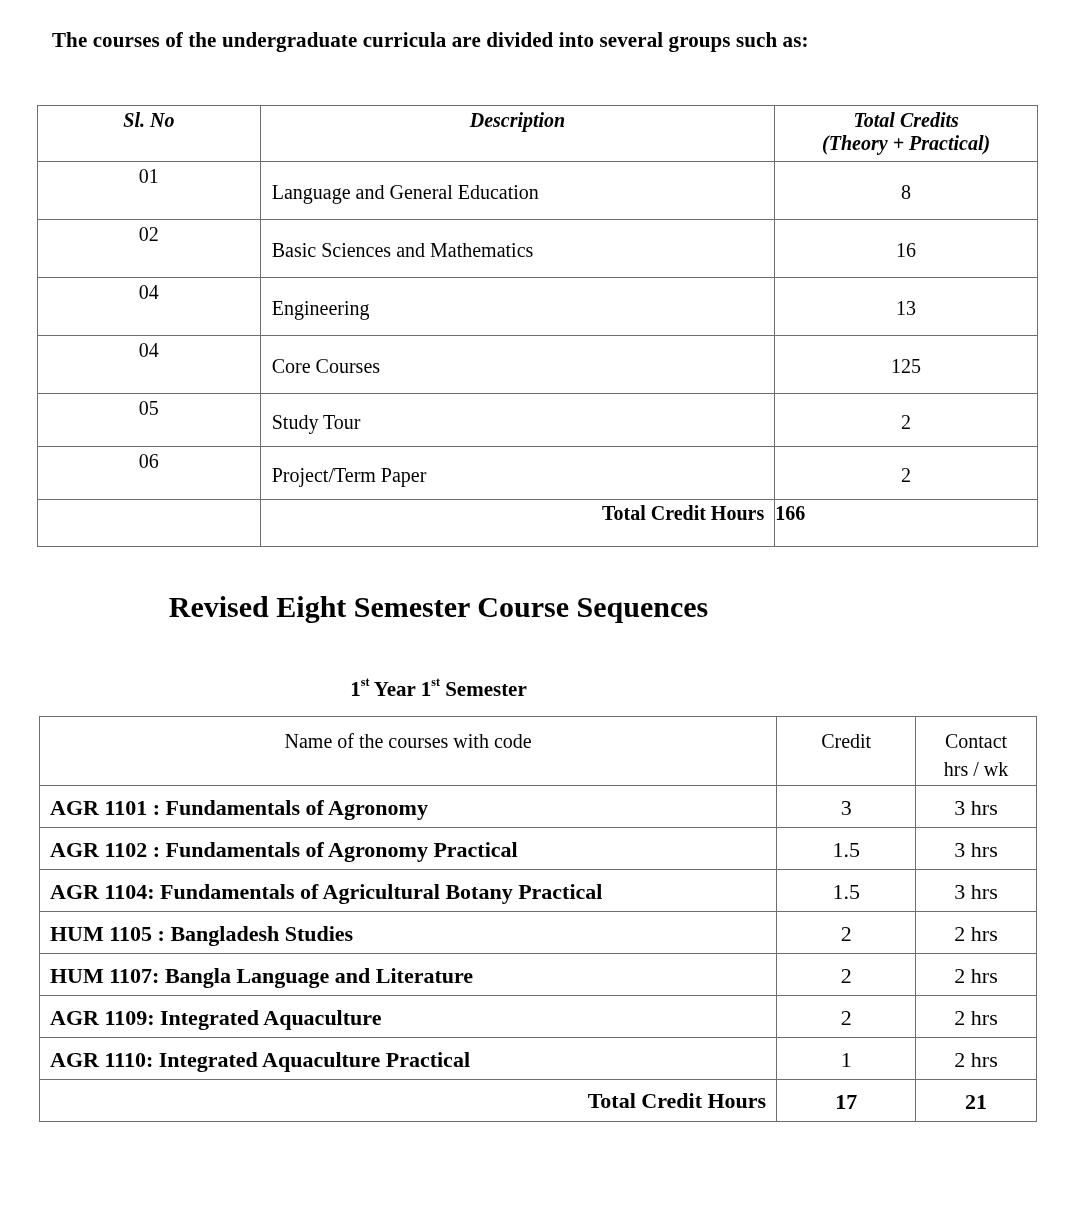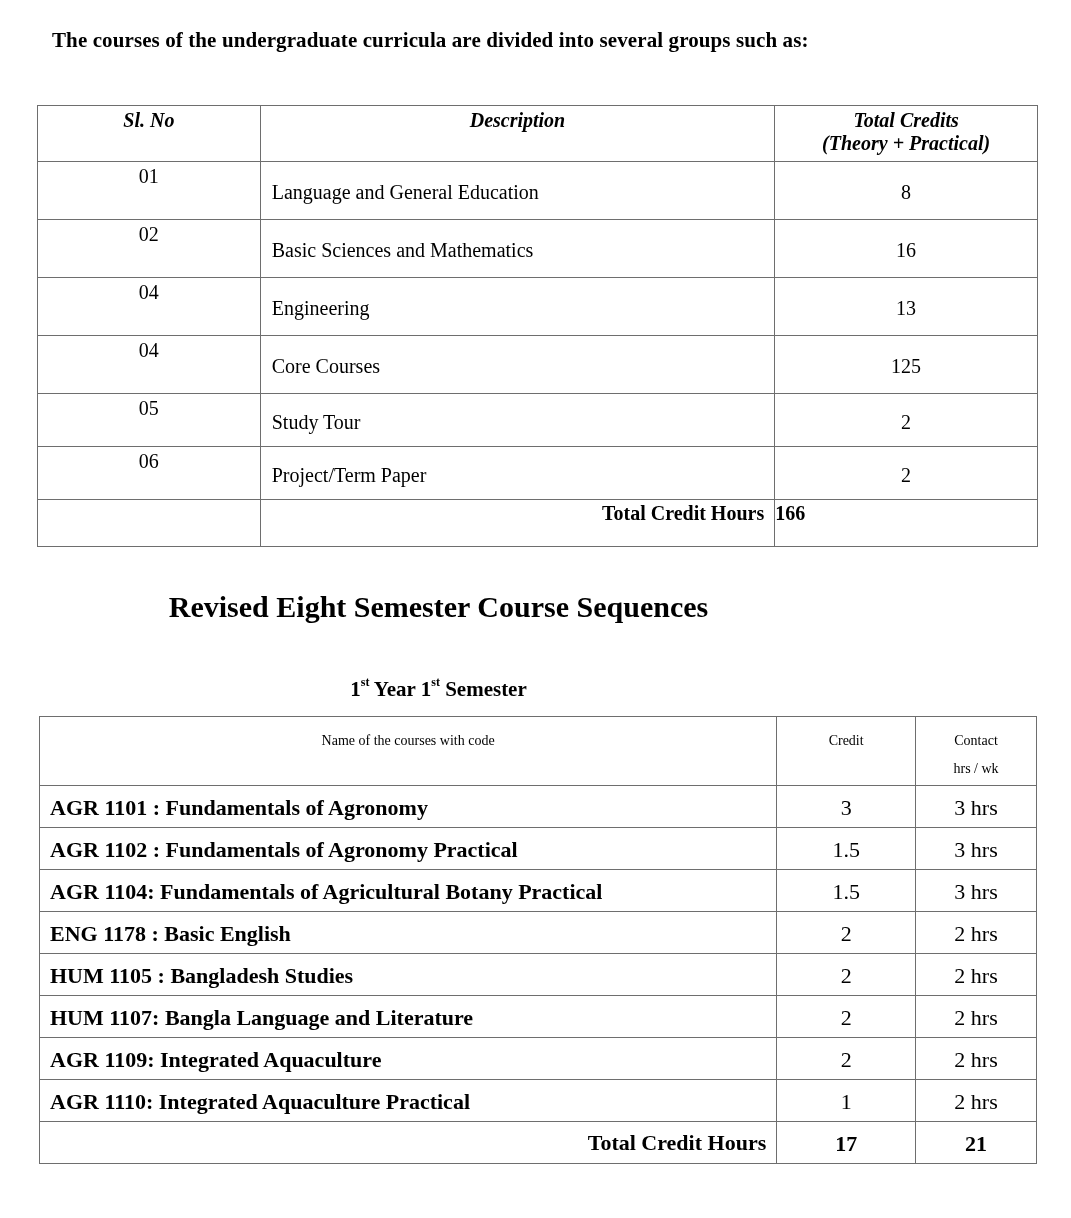--- a/index.html
+++ b/index.html
@@ -28,21 +28,21 @@
 
   .heading {
     position: absolute; left: 0; width: 877px; text-align: center; font-weight: bold;
   }
   .h-main { top: 590px; font-size: 30px; }
   .h-sub { top: 677px; font-size: 21px; }
   .h-sub sup { font-size: 12px; vertical-align: top; position: relative; top: -2px; }
 
   
   #t2 { left: 39px; top: 716px; width: 998px; }
-  #t2 th { font-weight: normal; font-size: 14px; vertical-align: top; text-align: center; padding-top: 10px; height: 58px; line-height: 28px; }
+  #t2 th { font-weight: normal; font-size: 20px; vertical-align: top; text-align: center; padding-top: 10px; height: 58px; line-height: 28px; }
   #t2 td { font-size: 22px; height: 39px; vertical-align: middle; }
   #t2 td.name { padding-left: 10px; padding-top: 2px; font-weight: bold; }
   #t2 td.num { text-align: center; padding-top: 2px; }
   #t2 tr.total td { font-weight: bold; height: 39px; }
   #t2 tr.total td.tl { text-align: right; padding-right: 10px; }
 </style>
 </head>
 <body>
 
 <div class="intro">The courses of the undergraduate curricula are divided into several groups such as:</div>
@@ -128,25 +128,20 @@
     <td class="name">AGR 1102 : Fundamentals of Agronomy Practical</td>
     <td class="num">1.5</td>
     <td class="num">3 hrs</td>
   </tr>
   <tr>
     <td class="name">AGR 1104: Fundamentals of Agricultural Botany Practical</td>
     <td class="num">1.5</td>
     <td class="num">3 hrs</td>
   </tr>
   <tr>
-    <td class="name">ENG 1178 : Basic English</td>
-    <td class="num">2</td>
-    <td class="num">2 hrs</td>
-  </tr>
-  <tr>
     <td class="name">HUM 1105 : Bangladesh Studies</td>
     <td class="num">2</td>
     <td class="num">2 hrs</td>
   </tr>
   <tr>
     <td class="name">HUM 1107: Bangla Language and Literature</td>
     <td class="num">2</td>
     <td class="num">2 hrs</td>
   </tr>
   <tr>

